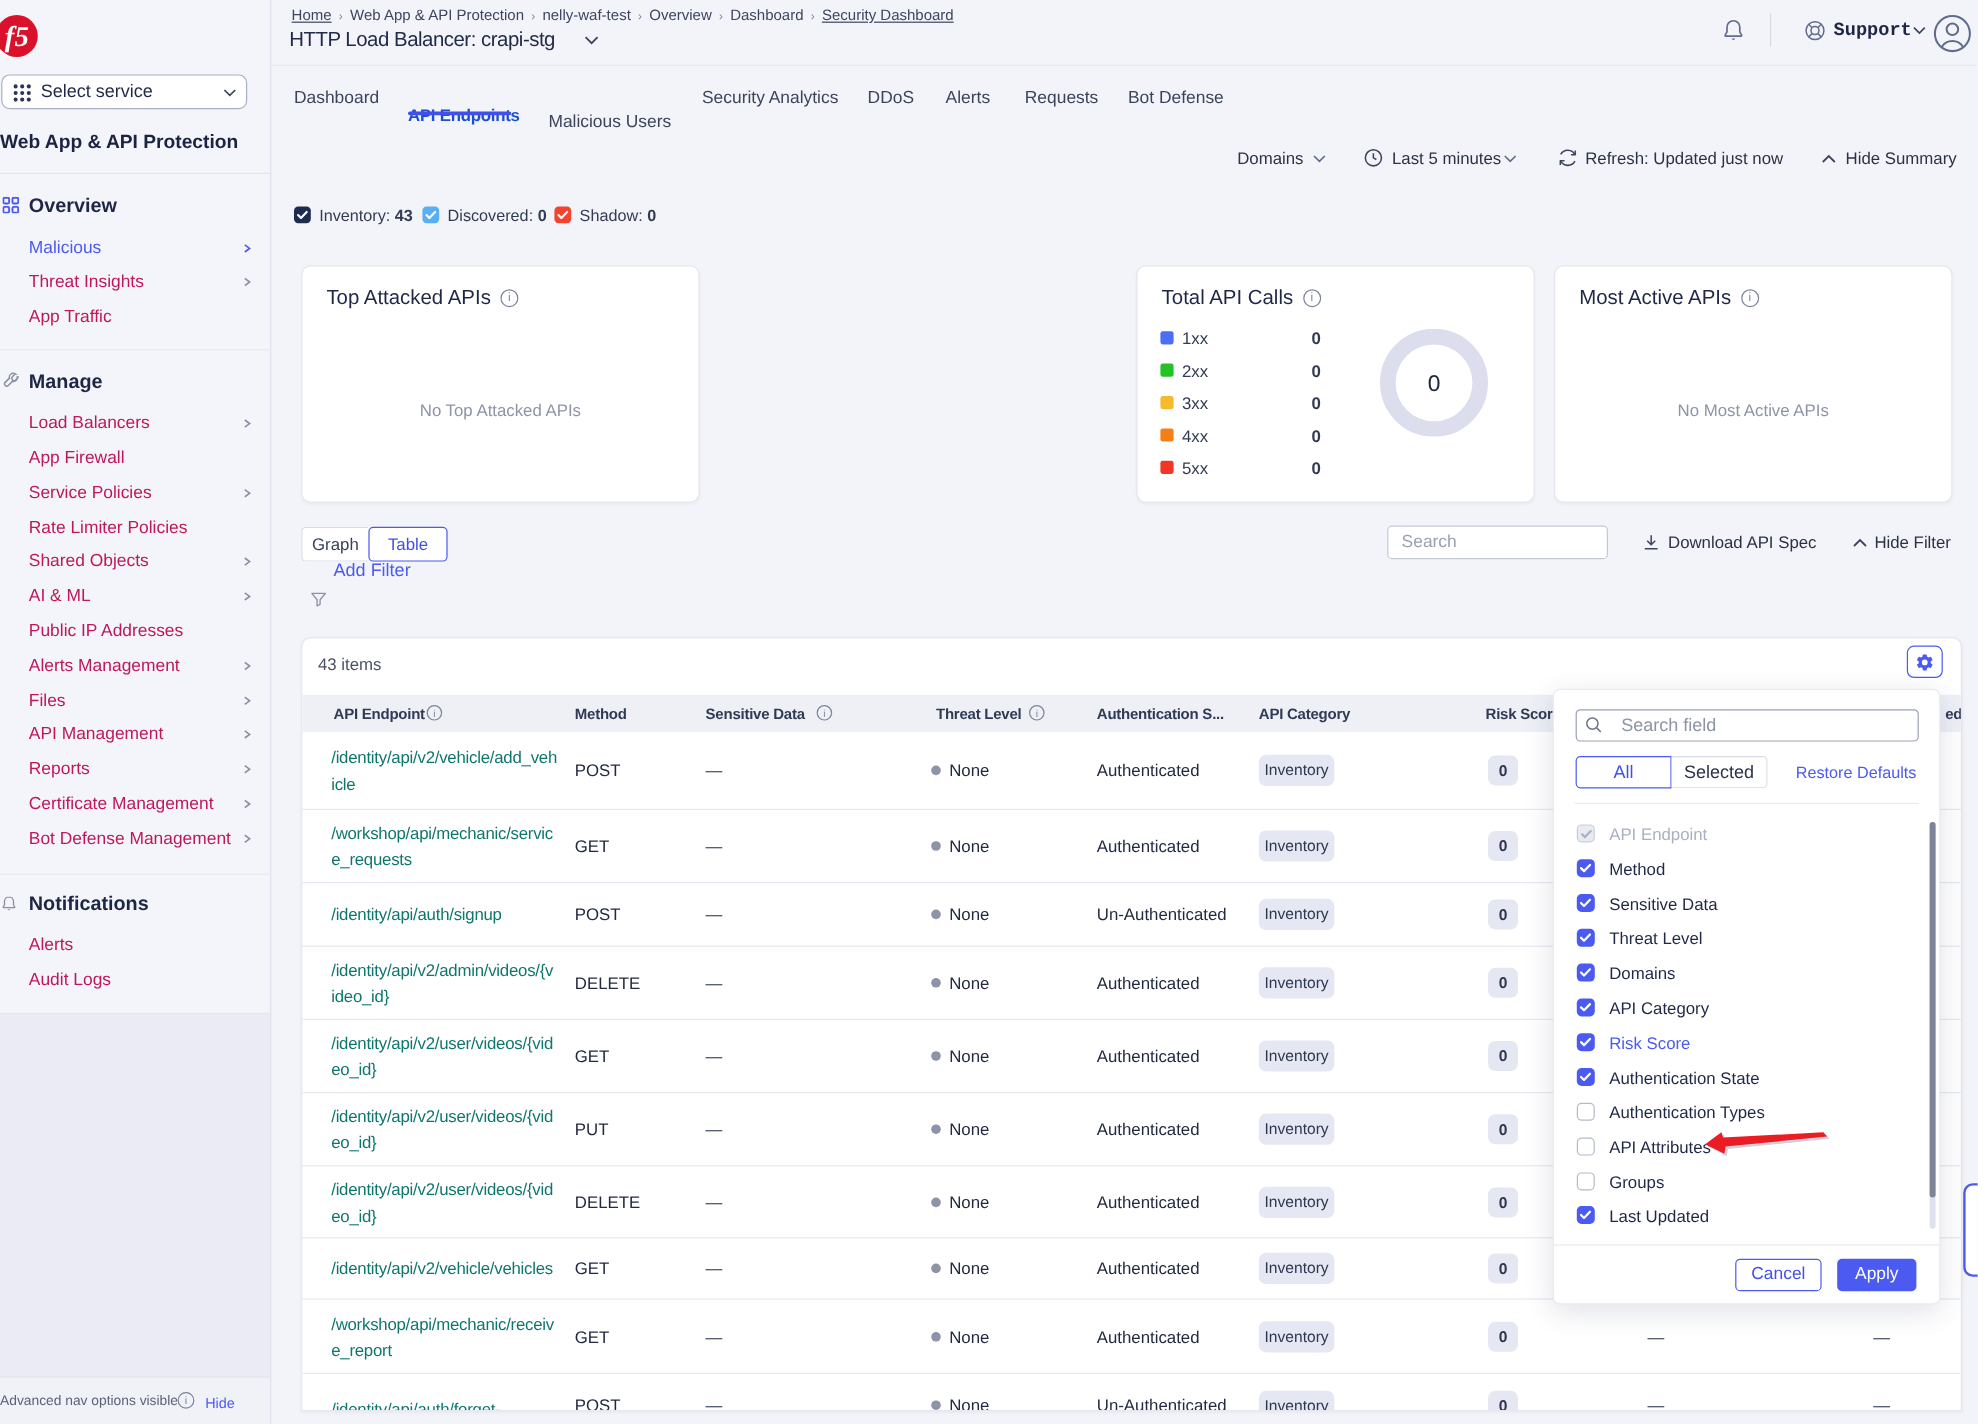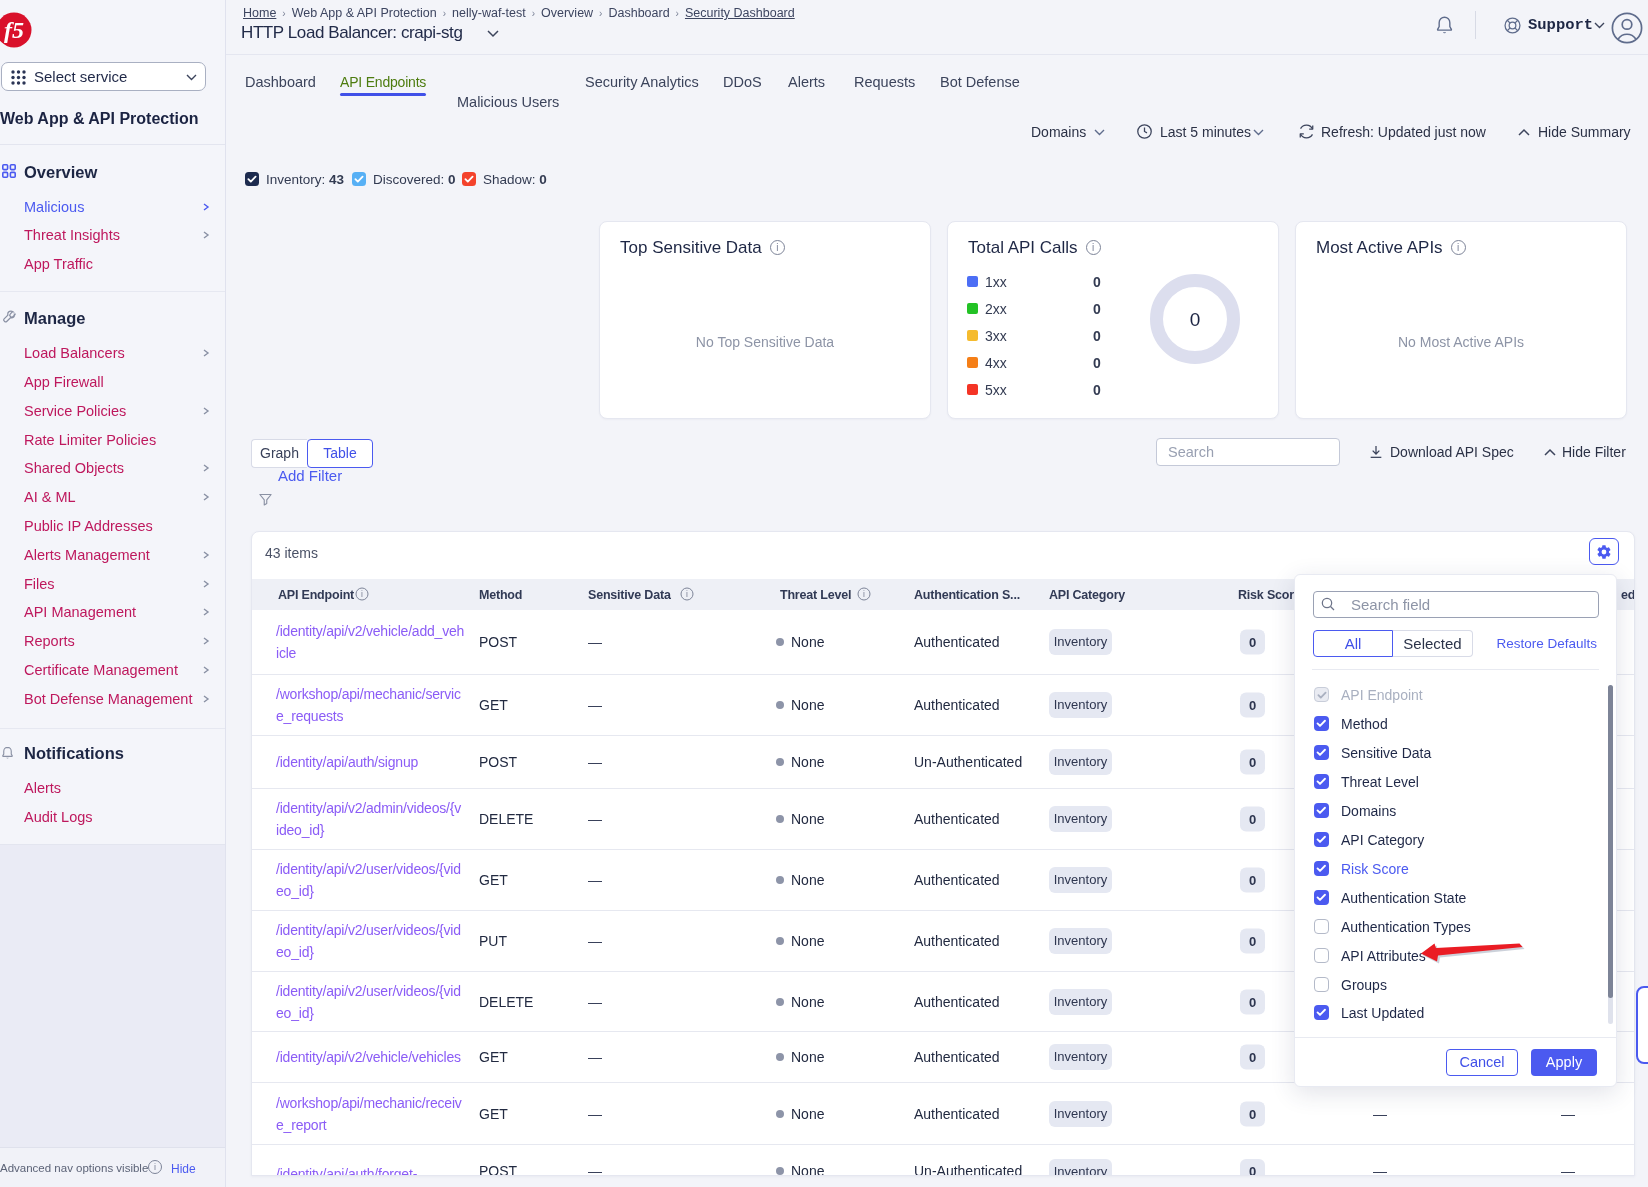--- a/index.html
+++ b/index.html
@@ -17,21 +17,21 @@
 #sidebot { position:absolute; left:0; bottom:0; width:225px; height:40px; background:#f1f2f8; border-top:1px solid #dfe1ec; }
 
 
 #crumbs { position:absolute; left:243px; top:6px; font-size:12.5px; color:#3d4560; white-space:nowrap; }
 #crumbs .sep { color:#7c8398; margin:0 6px; font-size:10px; }
 #title { position:absolute; left:241px; top:23px; font-size:17px; letter-spacing:-0.4px; font-weight:500; color:#222b49; white-space:nowrap; }
 #topdiv { position:absolute; left:226px; top:54px; width:1422px; height:1px; background:#e4e6f0; }
 
 
 .tab { position:absolute; top:74px; font-size:14.5px; color:#3c445c; white-space:nowrap; }
-.tab.active { color:#4d7c0f; font-weight:normal; font-size:14px; letter-spacing:-0.2px; }
+.tab.active { color:#1d4ed8; font-weight:bold; font-size:14px; letter-spacing:-0.2px;margin-top:14px; }
 #tabline { position:absolute; left:340px; top:93px; width:86px; height:3px; background:#4050e8; border-radius:2px; }
 
 
 .ctrl { position:absolute; top:124px; font-size:14px; color:#2b3146; white-space:nowrap; }
 
 
 .sumbox { position:absolute; top:172px; width:14px; height:14px; border-radius:3.5px; }
 .sumlab { position:absolute; top:172px; font-size:13.5px; color:#333b52; white-space:nowrap; }
 .sumlab b { font-weight:bold; }
 
@@ -50,21 +50,21 @@
 #seg .g { width:56px; border:1px solid #d8dbe7; border-right:none; border-radius:4px 0 0 4px; color:#39415a; }
 #seg .t { width:66px; border:1.5px solid #4b5af0; border-radius:4px; color:#4050e8; }
 #searchbox { position:absolute; left:1156px; top:438px; width:184px; height:28px; background:#fff; border:1px solid #c4c9d8; border-radius:4px; font-size:14.5px; color:#99a0b2; line-height:26px; padding-left:11px; }
 #addfilter { position:absolute; left:278px; top:467px; font-size:15px; color:#4b5af0; }
 
 
 #tablecard { position:absolute; left:251px; top:531px; width:1384px; height:645px; background:#fff; border:1px solid #e5e7f0; border-radius:8px 8px 0 0; box-shadow:0 1px 3px rgba(40,50,90,0.05); overflow:hidden; }
 #thead { position:absolute; left:0; top:47px; width:1384px; height:31px; background:#eef0f6; }
 .th { position:absolute; top:9px; font-size:12.5px; letter-spacing:-0.2px; font-weight:bold; color:#313a55; white-space:nowrap; }
 .trow { position:absolute; left:0; width:1384px; border-bottom:1px solid #e6e8f0; }
-.ep { position:absolute; left:24px; width:205px; font-size:14px; letter-spacing:-0.2px; color:#8b5cf6; line-height:22px; top:50%; transform:translateY(-50%); }
+.ep { position:absolute; left:24px; width:205px; font-size:14px; letter-spacing:-0.2px; color:#0f766e; line-height:22px; top:50%; transform:translateY(-50%); }
 .cell { position:absolute; font-size:14px; color:#222a41; top:50%; transform:translateY(-50%); }
 .cell.m { left:227px; }
 .cell.sd { left:336px; }
 .cell.tl { left:539px; }
 .cell.au { left:662px; }
 .cell.d1 { left:1121px; }
 .cell.d2 { left:1309px; }
 .dash { color:#39415a; }
 .dot { position:absolute; left:524px; top:50%; transform:translateY(-50%); width:8px; height:8px; border-radius:50%; background:#8d94a8; }
 .pill { position:absolute; left:797px; top:50%; transform:translateY(-50%); width:63px; height:26px; background:#e5e8f2; border-radius:6px; font-size:13px; color:#2e3650; text-align:center; line-height:26px; }
@@ -235,23 +235,23 @@
 <div class="sumlab" style="left:266px;">Inventory: <b>43</b></div>
 <div class="sumbox" style="left:352px; background:#57b0f5;"><svg width="14" height="14" viewBox="0 0 14 14">
         <path d="M3.4 7.2l2.4 2.4 4.8-5" fill="none" stroke="#fff" stroke-width="1.8" stroke-linecap="round" stroke-linejoin="round"></path>
       </svg></div>
 <div class="sumlab" style="left:373px;">Discovered: <b>0</b></div>
 <div class="sumbox" style="left:462px; background:#f4432c;"><svg width="14" height="14" viewBox="0 0 14 14">
         <path d="M3.4 7.2l2.4 2.4 4.8-5" fill="none" stroke="#fff" stroke-width="1.8" stroke-linecap="round" stroke-linejoin="round"></path>
       </svg></div>
 <div class="sumlab" style="left:483px;">Shadow: <b>0</b></div>
 
-<div class="card" style="left:599px;">
-  <div class="cardtitle">Top Sensitive Data<span class="info">i</span></div>
-  <div class="cardempty">No Top Sensitive Data</div>
+<div class="card" style="left:251px;">
+  <div class="cardtitle">Top Attacked APIs<span class="info">i</span></div>
+  <div class="cardempty">No Top Attacked APIs</div>
 </div>
 <div class="card" style="left:947px;">
   <div class="cardtitle">Total API Calls<span class="info">i</span></div>
   <div class="legsq" style="top:54px; background:#4c6ef5;"></div>
       <div class="leg" style="left:37px; top:52px;">1xx</div>
       <div class="legval" style="top:52px;">0</div>
   <div class="legsq" style="top:81px; background:#23c225;"></div>
       <div class="leg" style="left:37px; top:79px;">2xx</div>
       <div class="legval" style="top:79px;">0</div>
   <div class="legsq" style="top:108px; background:#f5bb2e;"></div>

